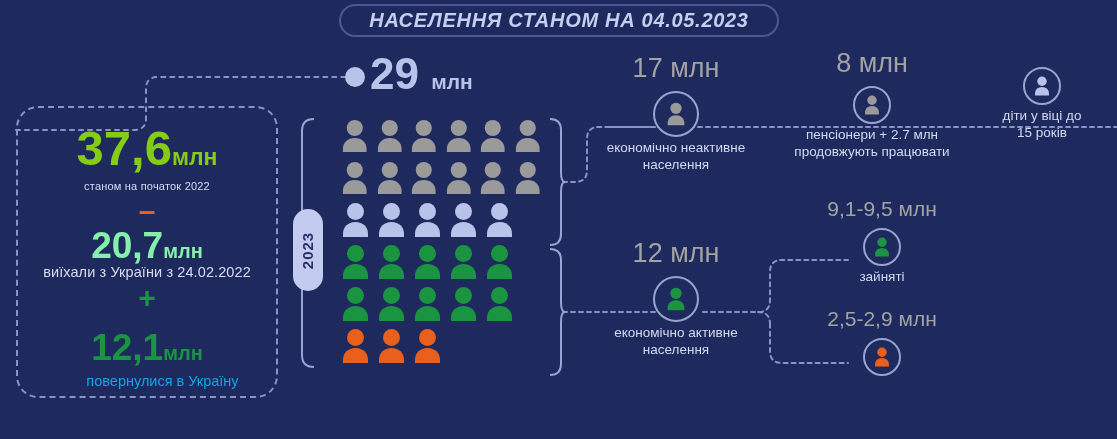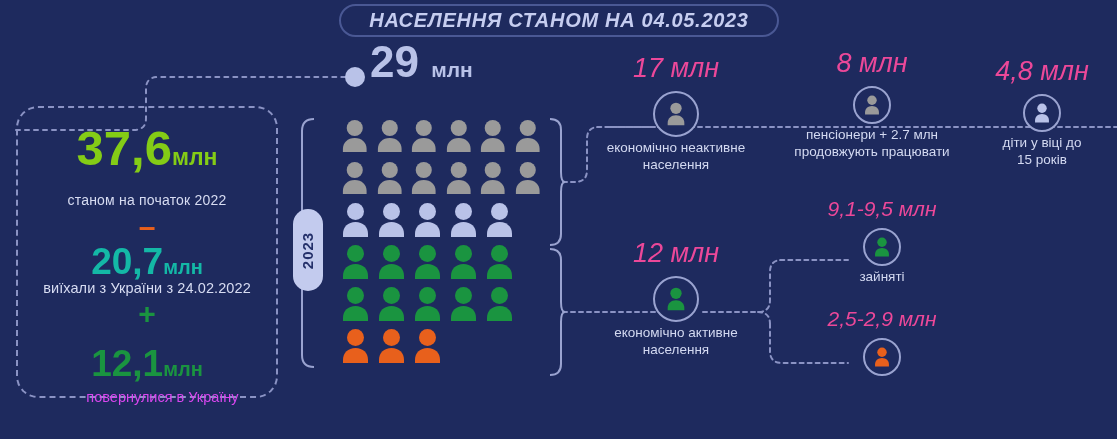--- a/index.html
+++ b/index.html
@@ -32,34 +32,34 @@
     left:16px;top:106px;width:262px;height:292px;
     border:2px dashed #8b93c4;border-radius:22px;
     box-sizing:border-box;
     display:flex;flex-direction:column;align-items:center;
     padding-top:16px;
   }
   .big-num{font-weight:bold;line-height:1;white-space:nowrap;}
   .unit{font-size:22px;font-weight:bold;vertical-align:baseline;}
   #n376{color:#84cc16;font-size:49px;}
   #n376 .unit{font-size:23px;}
-  #cap376{color:#d7dcf2;font-size:14px;margin-top:19px;letter-spacing:.2px;}
+  #cap376{color:#d7dcf2;font-size:11px;margin-top:7px;letter-spacing:.2px;}
   .sign{font-weight:bold;line-height:1;}
   #minus{color:#e8601c;font-size:30px;margin-top:4px;}
-  #n207{color:#14b8a6;font-size:37px;margin-top:1px;}
+  #n207{color:#86efac;font-size:37px;margin-top:1px;}
   #n207 .unit{font-size:20px;}
   #cap207{color:#d7dcf2;font-size:14.5px;letter-spacing:.1px;}
   #plus{color:#1a9440;font-size:30px;margin-top:3px;}
   #n121{color:#1a9440;font-size:37px;margin-top:16px;}
   #n121 .unit{font-size:20px;}
-  #cap121{color:#d946ef;font-size:14.5px;margin-top:7px;padding-left:31px;}
+  #cap121{color:#0ea5e9;font-size:14.5px;margin-top:7px;padding-left:31px;}
 
   
   #dot29{left:345px;top:67px;width:20px;height:20px;border-radius:50%;background:#b9c2e8;}
-  #n29{left:370px;top:40px;color:#b9c2e8;font-size:44px;font-weight:bold;line-height:1;white-space:nowrap;}
+  #n29{left:370px;top:52px;color:#b9c2e8;font-size:44px;font-weight:bold;line-height:1;white-space:nowrap;}
   #n29 .unit{font-size:21px;}
 
   
   #grid-left-bracket{left:296px;top:118px;}
   #badge2023{
     left:293px;top:209px;width:30px;height:82px;
     background:#c3cbee;border-radius:15px;
     display:flex;align-items:center;justify-content:center;
   }
   #badge2023 span{
@@ -74,21 +74,21 @@
 
   
   #bracket-top{left:548px;top:118px;}
   #bracket-bottom{left:548px;top:248px;}
 
   
   #connectors{left:0;top:0;width:1117px;height:439px;pointer-events:none;}
 
   
   .node{position:absolute;text-align:center;}
-  .node .val{color:#ec4899;font-size:27px;font-weight:normal;line-height:1;white-space:nowrap;font-style:italic;}
+  .node .val{color:#a3a3a3;font-size:27px;font-weight:normal;line-height:1;white-space:nowrap;}
   .node .val.sm{font-size:21px;}
   .circle{
     width:46px;height:46px;border-radius:50%;
     border:2px solid #9aa3d0;box-sizing:border-box;
     background:#1e2a5e;
     display:flex;align-items:center;justify-content:center;
     margin:9px auto 0 auto;
   }
   .circle.small{width:38px;height:38px;}
   .node .cap{color:#d3d9f1;font-size:13.5px;line-height:1.25;margin-top:3px;white-space:pre-line;}
@@ -321,21 +321,20 @@
       <svg width="18" height="20" viewBox="0 0 29 36">
         <circle cx="14.5" cy="9.5" r="8.5" fill="#9a9a9a"></circle>
         <path d="M14.5 20c7.5 0 12.5 5 12.5 11.5V35H2v-3.5C2 25 7 20 14.5 20z" fill="#9a9a9a"></path>
       </svg>
     </div>
     <div class="cap">пенсіонери + 2.7 млн
 продовжують працювати</div>
   </div>
 
   <div class="node" id="node-48">
-    <div class="val">4,8 млн</div>
     <div class="circle small">
       <svg width="18" height="20" viewBox="0 0 29 36">
         <circle cx="14.5" cy="9.5" r="8.5" fill="#b9c2e8"></circle>
         <path d="M14.5 20c7.5 0 12.5 5 12.5 11.5V35H2v-3.5C2 25 7 20 14.5 20z" fill="#b9c2e8"></path>
       </svg>
     </div>
     <div class="cap">діти у віці до
 15 років</div>
   </div>
 

